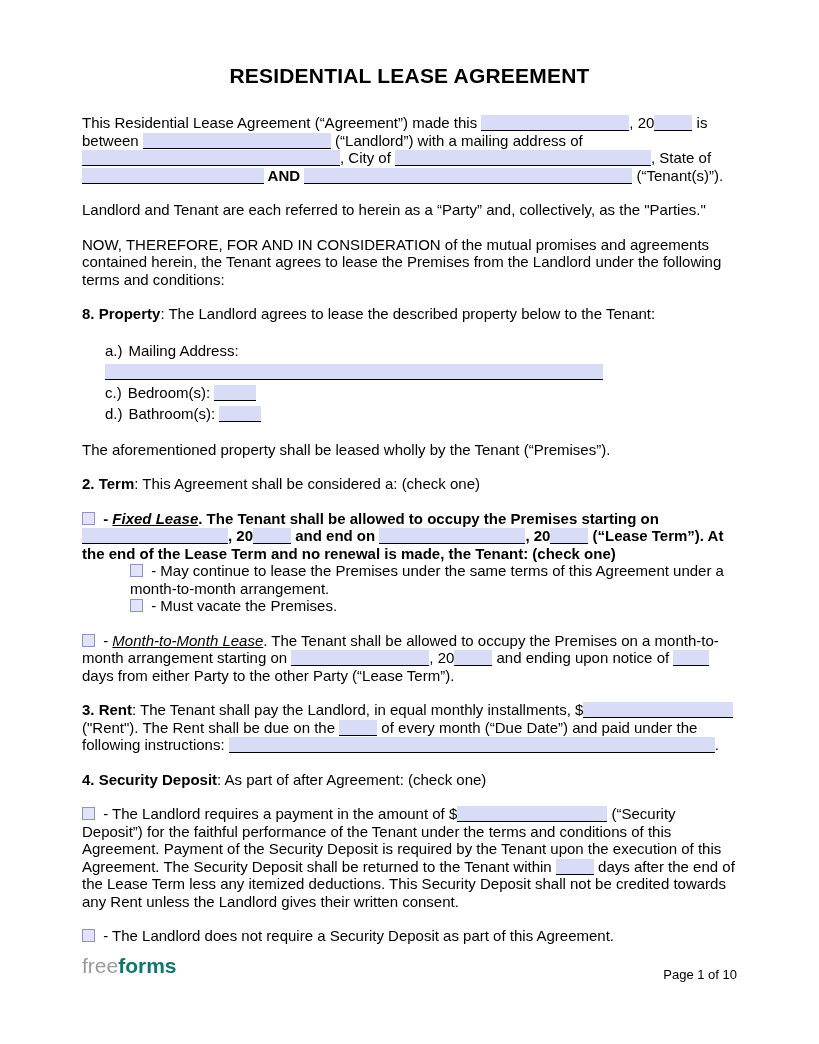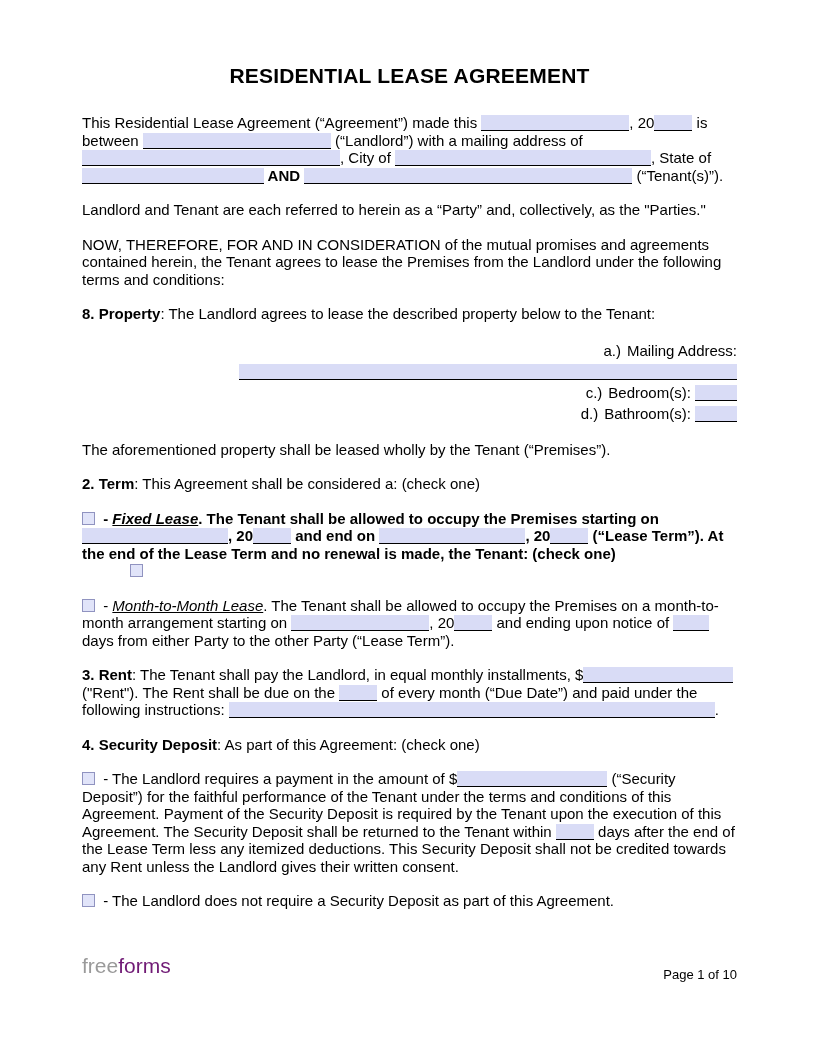--- a/index.html
+++ b/index.html
@@ -37,37 +37,37 @@
   .checkbox {
     display: inline-block;
     width: 11px;
     height: 11px;
     background: #e1e4f9;
     border: 1px solid #9093c0;
     vertical-align: -1px;
     margin-right: 4px;
   }
   .prop-list { margin: 0 0 17px 0; padding-left: 23px; }
-  .prop-line { line-height: 21px; text-align: right; }
+  .prop-line { line-height: 21px; }
   .li-num { margin-right: 6px; }
   .sub-option { padding-left: 48px; }
   .clause-block { margin: 0 0 17px 0; }
   .clause-block p.inner { margin: 0; font-weight: bold; }
   .footer {
     position: absolute;
     left: 82px;
     right: 82px;
     top: 954px;
     display: flex;
     justify-content: space-between;
     align-items: flex-start;
   }
   .brand { font-size: 21px; line-height: 24px; }
   .brand-free { color: #9a9a9a; font-weight: normal; }
-  .brand-forms { color: #701a75; font-weight: normal; }
+  .brand-forms { color: #0f766e; font-weight: bold; }
   .page-num { font-size: 13px; padding-top: 12px; }
 </style>
 </head>
 <body>
 
 <div class="page">
   <div class="content">
 
     <h1 class="doc-title">RESIDENTIAL LEASE AGREEMENT</h1>
 
@@ -84,28 +84,29 @@
       <div class="prop-line"><span class="li-num">c.)</span><span>Bedroom(s): </span><span class="field" style="width:42px"></span></div>
       <div class="prop-line"><span class="li-num">d.)</span><span>Bathroom(s): </span><span class="field" style="width:42px"></span></div>
     </div>
 
     <p class="para">The aforementioned property shall be leased wholly by the Tenant (“Premises”).</p>
 
     <p class="para"><span class="b">2. Term</span><span>: This Agreement shall be considered a: (check one)</span></p>
 
     <div class="clause-block">
       <p class="inner"><span class="checkbox"></span><span> - </span><span class="lease-name">Fixed Lease</span><span>. The Tenant shall be allowed to occupy the Premises starting on </span><span class="field" style="width:146px"></span><span>, 20</span><span class="field" style="width:38px"></span><span> and end on </span><span class="field" style="width:146px"></span><span>, 20</span><span class="field" style="width:38px"></span><span> (“Lease Term”). At the end of the Lease Term and no renewal is made, the Tenant: (check one)</span></p>
-      <div class="sub-option"><span class="checkbox"></span></div>
+      <div class="sub-option"><span class="checkbox"></span><span> - May continue to lease the Premises under the same terms of this Agreement under a month-to-month arrangement.</span></div>
+      <div class="sub-option"><span class="checkbox"></span><span> - Must vacate the Premises.</span></div>
     </div>
 
     <p class="para"><span class="checkbox"></span><span> - </span><span class="lease-name">Month-to-Month Lease</span><span>. The Tenant shall be allowed to occupy the Premises on a month-to-month arrangement starting on </span><span class="field" style="width:138px"></span><span>, 20</span><span class="field" style="width:38px"></span><span> and ending upon notice of </span><span class="field" style="width:36px"></span><span> days from either Party to the other Party (“Lease Term”).</span></p>
 
     <p class="para"><span class="b">3. Rent</span><span>: The Tenant shall pay the Landlord, in equal monthly installments, $</span><span class="field" style="width:150px"></span><span> ("Rent"). The Rent shall be due on the </span><span class="field" style="width:38px"></span><span> of every month (“Due Date”) and paid under the following instructions: </span><span class="field" style="width:486px"></span><span>.</span></p>
 
-    <p class="para"><span class="b">4. Security Deposit</span><span>: As part of this Agreement: (check one)</span></p>
+    <p class="para"><span class="b">4. Security Deposit</span><span>: As part of after Agreement: (check one)</span></p>
 
     <p class="para"><span class="checkbox"></span><span> - The Landlord requires a payment in the amount of $</span><span class="field" style="width:150px"></span><span> (“Security Deposit”) for the faithful performance of the Tenant under the terms and conditions of this Agreement. Payment of the Security Deposit is required by the Tenant upon the execution of this Agreement. The Security Deposit shall be returned to the Tenant within </span><span class="field" style="width:38px"></span><span> days after the end of the Lease Term less any itemized deductions. This Security Deposit shall not be credited towards any Rent unless the Landlord gives their written consent.</span></p>
 
     <p class="para"><span class="checkbox"></span><span> - The Landlord does not require a Security Deposit as part of this Agreement.</span></p>
 
   </div>
 
   <div class="footer">
     <div class="brand"><span class="brand-free">free</span><span class="brand-forms">forms</span></div>
     <div class="page-num">Page 1 of 10</div>

